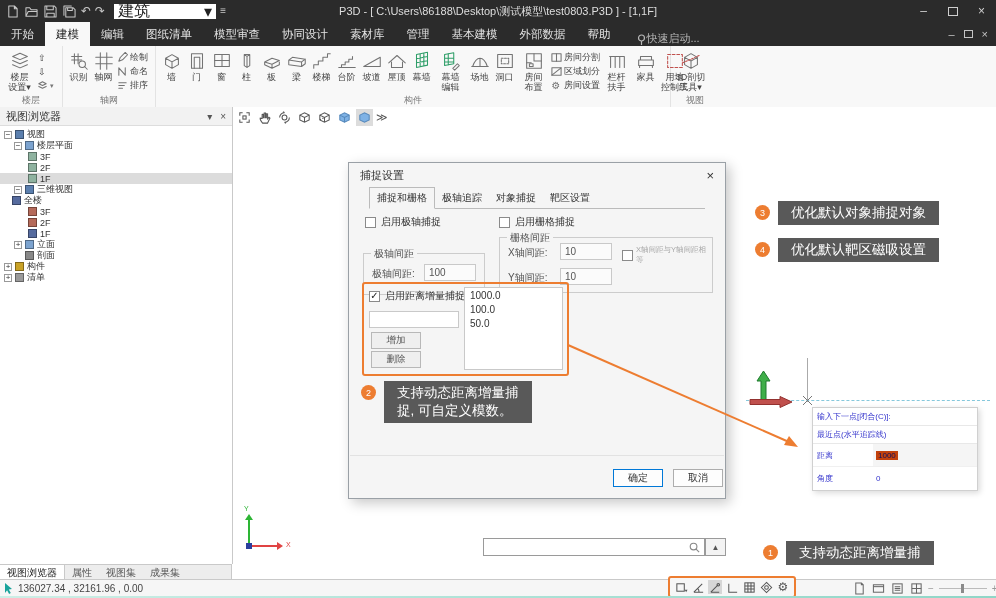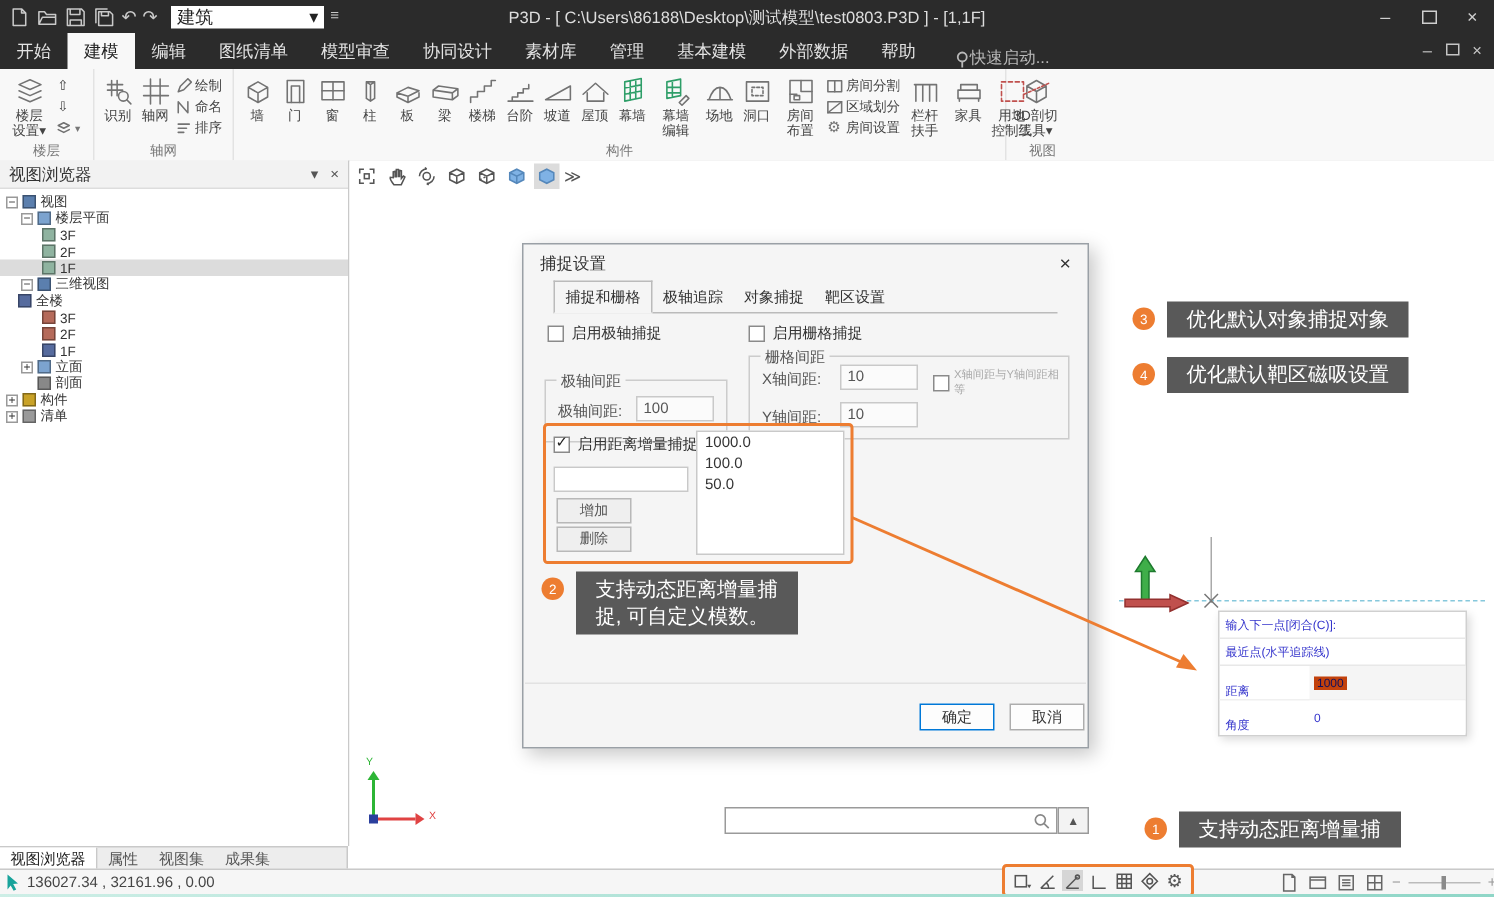--- a/index.html
+++ b/index.html
@@ -5,21 +5,21 @@
 html,body{margin:0;padding:0}
 body{font-family:"Liberation Sans","DejaVu Sans",sans-serif;background:#fff}
 .app{position:relative;width:996px;height:598px;overflow:hidden;background:#fff}
 .abs{position:absolute}
 
 .titlebar{position:absolute;top:0;left:0;right:0;height:22px;background:#2b2b2b;display:flex;align-items:center;color:#d8d8d8}
 .qat{display:flex;gap:4px;align-items:center;padding-left:5px;z-index:2}
 .qicon{width:15px;height:15px;display:flex;align-items:center;justify-content:center}
 .qicon svg{stroke:#c9c9c9;fill:none;stroke-width:1.1;stroke-linecap:round;stroke-linejoin:round}
 .uglyph{color:#c9c9c9;font-size:12px;line-height:12px}
-.preset{width:94px;height:15px;background:#fff;color:#222;font-size:12px;padding:0 4px;display:flex;align-items:center;justify-content:space-between;margin-left:5px}
+.preset{width:94px;height:15px;background:#fff;color:#222;font-size:16px;padding:0 4px;display:flex;align-items:center;justify-content:space-between;margin-left:5px}
 .titletext{position:absolute;left:200px;right:200px;text-align:center;font-size:11px;color:#dedede;white-space:nowrap;overflow:hidden}
 .winctl{margin-left:auto;display:flex;z-index:2}
 .wbtn{width:29px;height:22px;display:flex;align-items:center;justify-content:center;font-size:12px;color:#cfcfcf}
 .boxico{width:8px;height:7px;border:1px solid #cfcfcf;display:inline-block}
 
 .menubar{position:absolute;top:22px;left:0;right:0;height:24px;background:#2b2b2b;display:flex;align-items:stretch}
 .mtab{padding:0 11px;font-size:11.5px;color:#e3e3e3;display:flex;align-items:center}
 .mtab.active{background:#f8f8f8;color:#222}
 .quick{display:flex;align-items:flex-end;color:#b8b8b8;font-size:11px;margin-left:14px}
 .quick svg{stroke:#b8b8b8;fill:none;stroke-width:1.2}
@@ -90,21 +90,21 @@
 .dsep{position:absolute;left:1px;right:1px;top:292px;height:1px;background:#e2e2e2}
 .dbtn{position:absolute;width:50px;height:18px;background:#fdfdfd;border:1px solid #adadad;display:flex;align-items:center;justify-content:center;font-size:10px;color:#333;box-sizing:border-box}
 .dbtn.primary{border-color:#0078d7}
 
 .callout{position:absolute;display:flex;align-items:flex-start;gap:8px}
 .cnum{width:15px;height:15px;border-radius:50%;background:#ED7D31;color:#fff;font-size:9px;display:flex;align-items:center;justify-content:center;flex:none;margin-top:4px}
 .cbox{background:#595959;color:#fff;font-size:13.5px;padding:3px 13px;line-height:18px;white-space:nowrap}
 
 .ttip{position:absolute;left:579px;top:300px;width:166px;height:84px;background:#fff;border:1px solid #d0d0d0;box-shadow:2px 2px 6px rgba(0,0,0,.15);font-size:8px;color:#3333cc;box-sizing:border-box}
 .trow1{padding:3px 4px;border-bottom:1px solid #e8e8e8;white-space:nowrap}
-.tfield{display:flex;align-items:flex-end;border-bottom:1px solid #f0f0f0;height:22px}
+.tfield{display:flex;align-items:center;border-bottom:1px solid #f0f0f0;height:22px}
 .tfl{width:56px;padding-left:4px}
 .tfv{flex:1;background:#f5f5f5;height:100%;display:flex;align-items:center;padding-left:3px}
 .selblue{background:#c2410c;color:#10105e;padding:0 2px}
 .cmdbar{position:absolute;left:250px;top:431px;width:222px;height:18px;border:1px solid #9a9a9a;background:#fff;display:flex;align-items:center;box-sizing:border-box}
 .cmdbar input{border:none;outline:none;flex:1;height:14px;font-size:10px;padding:0 4px;background:transparent}
 .cmdbar svg{stroke:#888;fill:none;stroke-width:1.2}
 .cmdup{position:absolute;left:472px;top:431px;width:21px;height:18px;border:1px solid #9a9a9a;background:#f3f3f3;display:flex;align-items:center;justify-content:center;font-size:8px;color:#555;box-sizing:border-box}
 </style>
 </head>
 <body>

